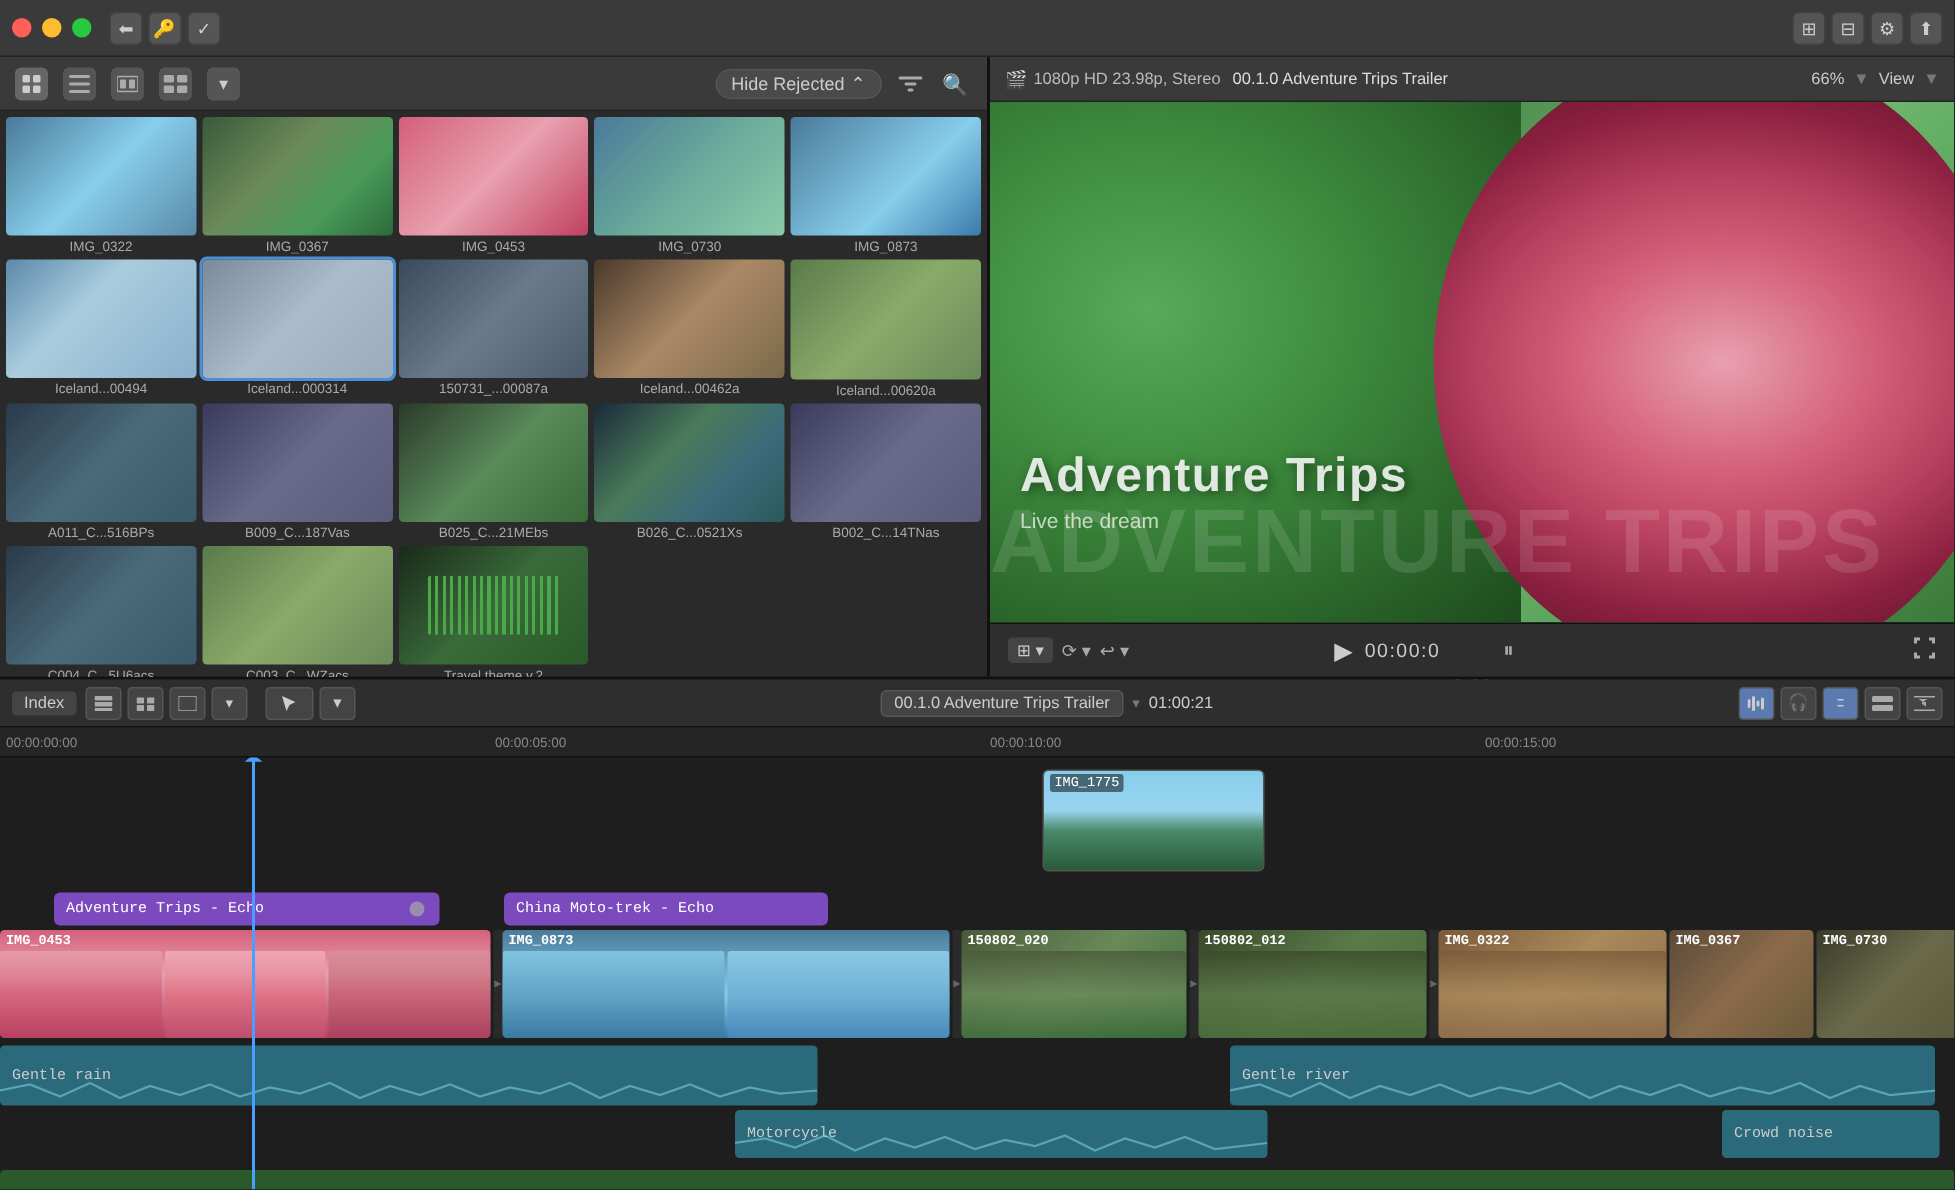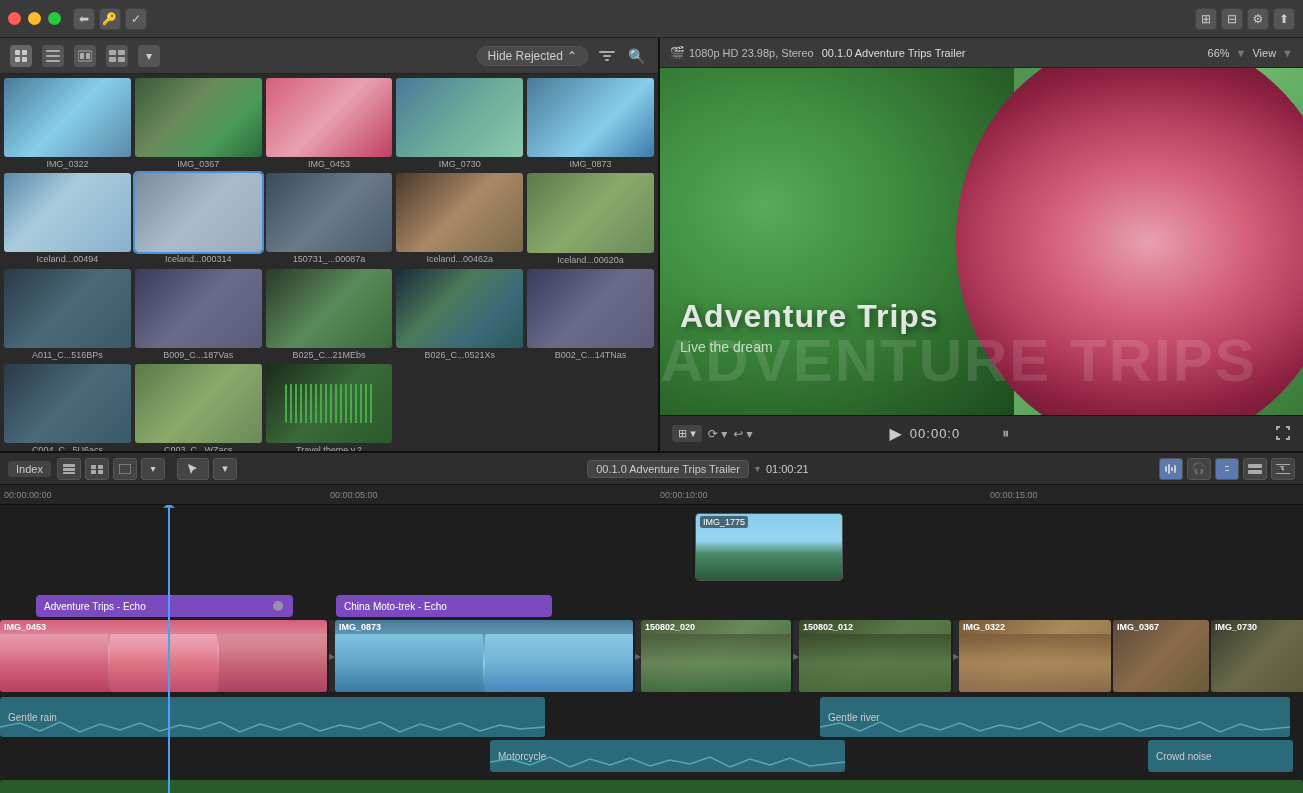--- a/index.html
+++ b/index.html
@@ -359,20 +359,21 @@
       border-bottom: 1px solid #111;
       position: relative;
       overflow: hidden;
     }
 
     
     .timeline-tracks {
       flex: 1;
       overflow: hidden;
       position: relative;
+      font-family: Liberation Mono, monospace;
     }
     .track-area {
       position: relative;
       height: 100%;
     }
 
     
     .connected-clip {
       position: absolute;
       top: 8px;

